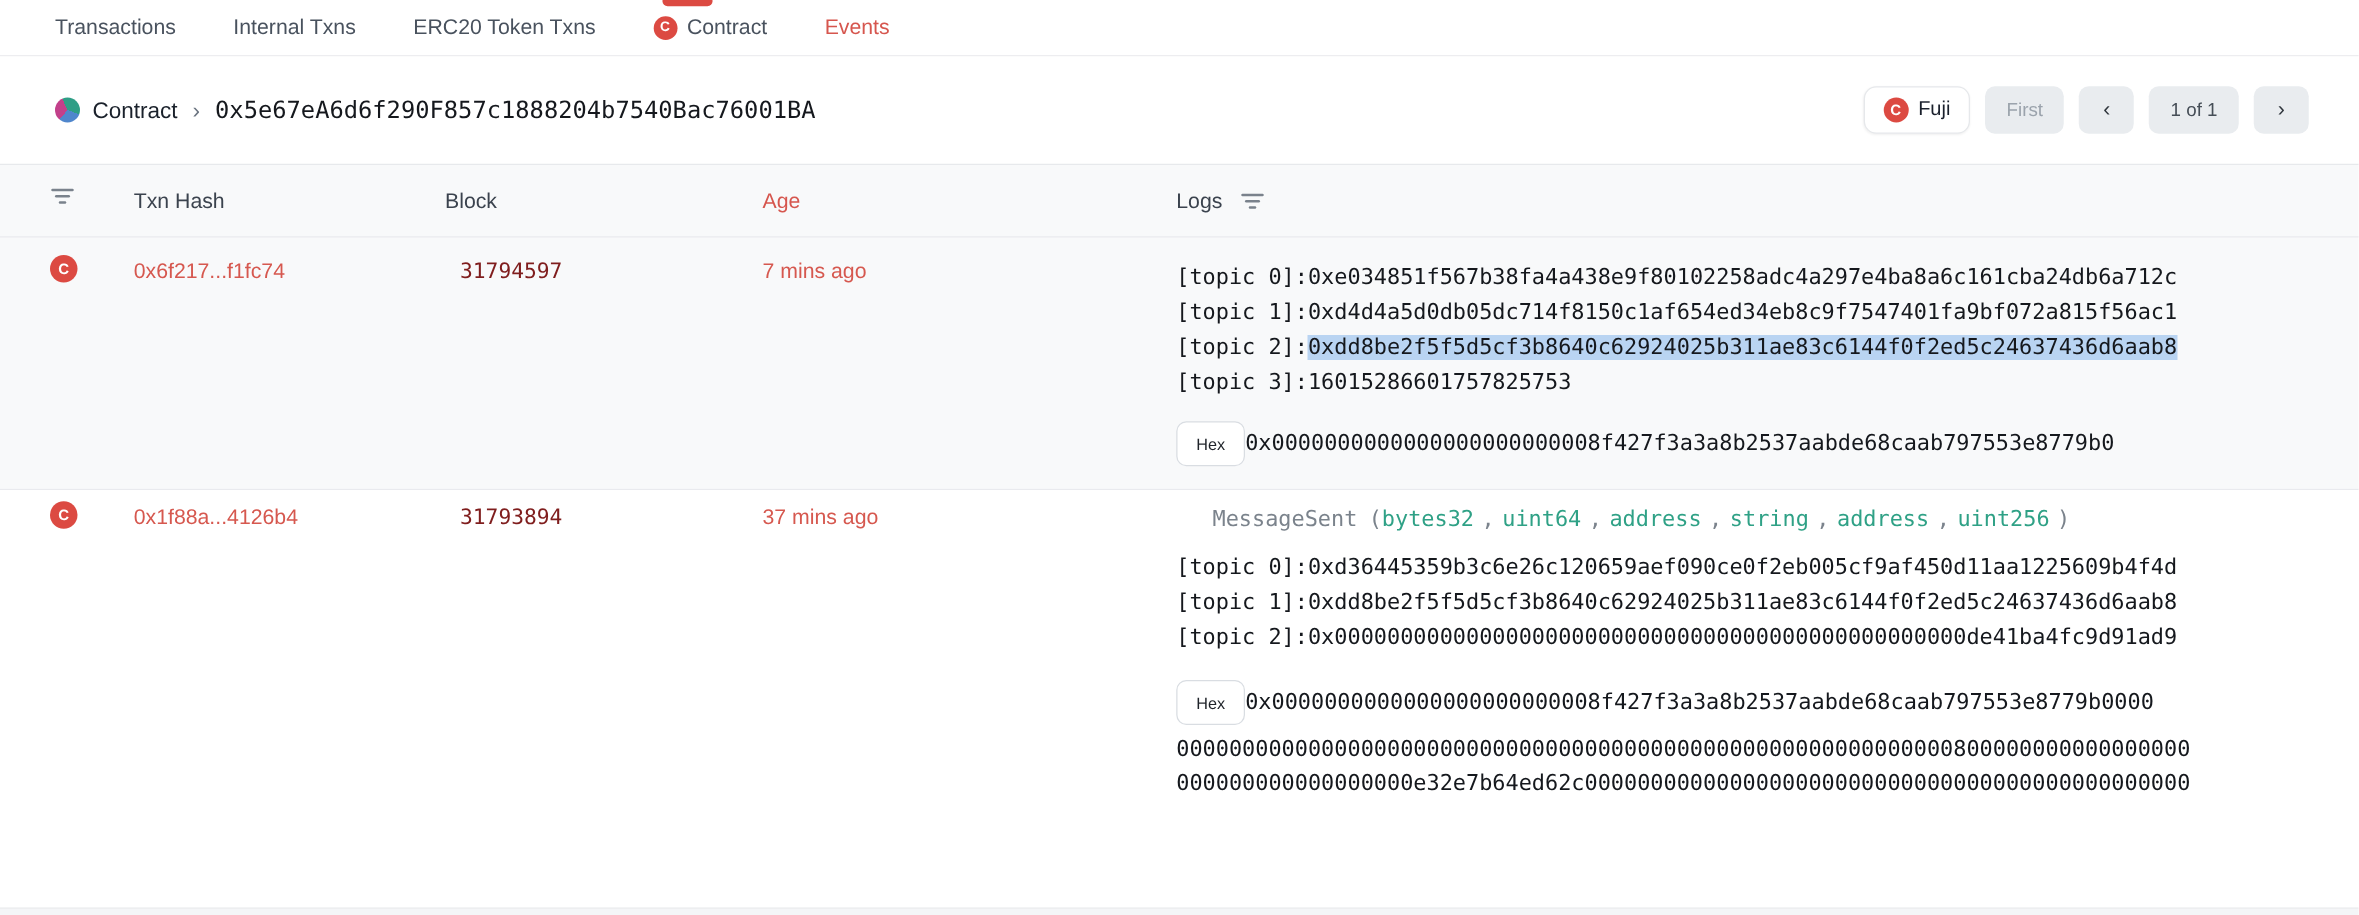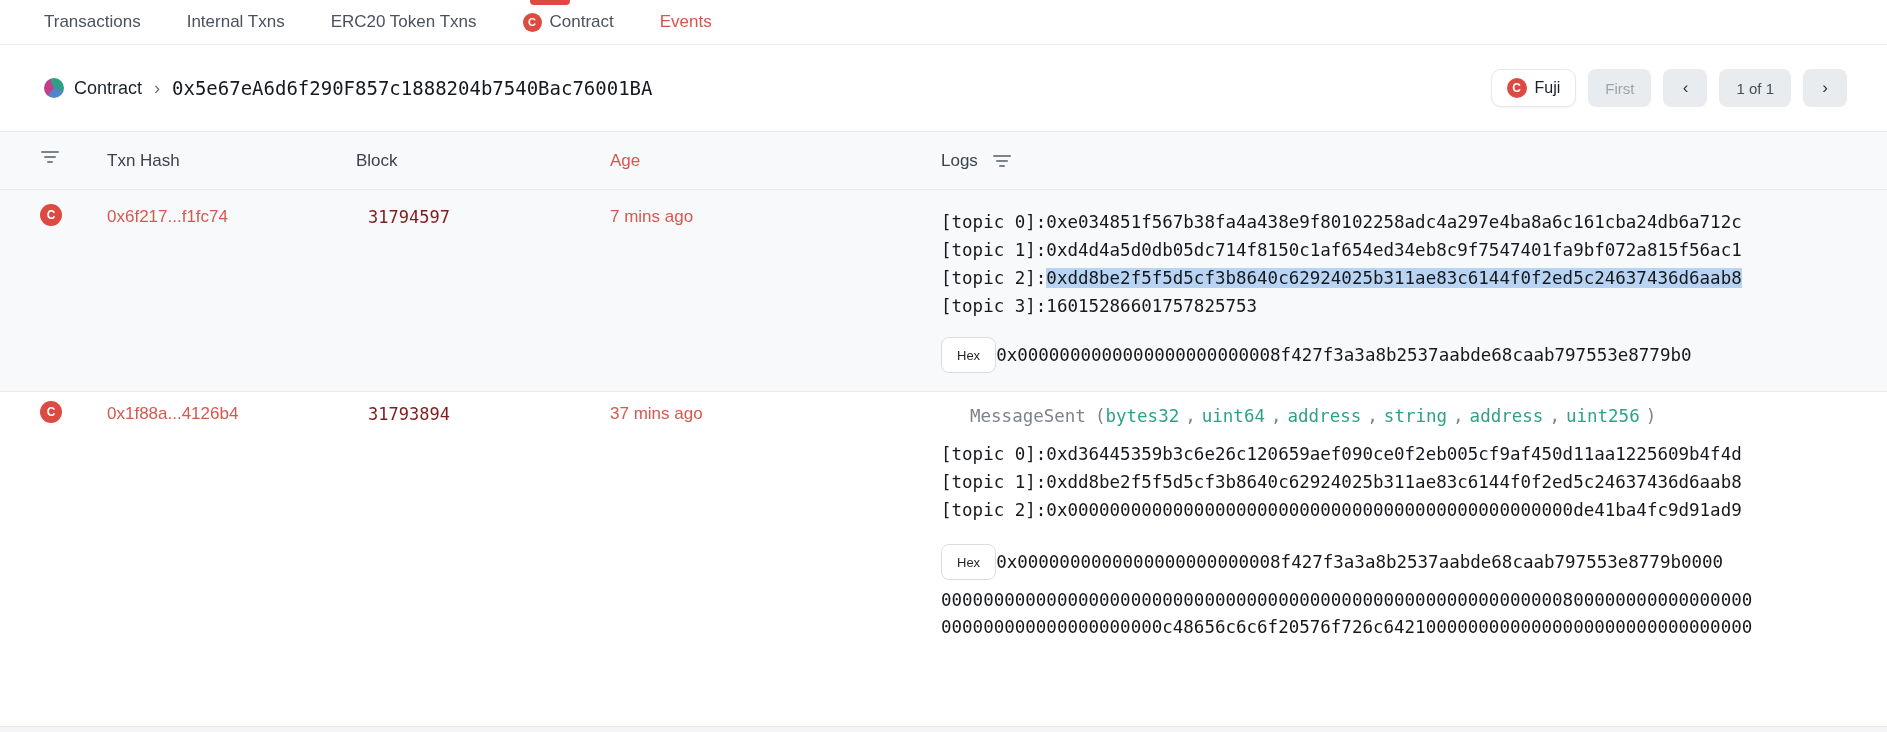--- a/index.html
+++ b/index.html
@@ -198,18 +198,18 @@
       <div class="topic-line"><span class="t-label">[topic 0]:</span><span class="t-val">0xd36445359b3c6e26c120659aef090ce0f2eb005cf9af450d11aa1225609b4f4d</span></div>
       <div class="topic-line"><span class="t-label">[topic 1]:</span><span class="t-val">0xdd8be2f5f5d5cf3b8640c62924025b311ae83c6144f0f2ed5c24637436d6aab8</span></div>
       <div class="topic-line"><span class="t-label">[topic 2]:</span><span class="t-val">0x000000000000000000000000000000000000000000000000de41ba4fc9d91ad9</span></div>
     </div>
     <div class="hex-row">
       <button class="hex-btn">Hex</button>
       <span class="hex-data mono">0x0000000000000000000000008f427f3a3a8b2537aabde68caab797553e8779b0000</span>
     </div>
     <div class="data-block mono">
       <div class="data-line">00000000000000000000000000000000000000000000000000000000000800000000000000000</div>
-      <div class="data-line">000000000000000000000c48656c6c6f20576f726c64210000000000000000000000000000000</div>
+      <div class="data-line">000000000000000000e32e7b64ed62c0000000000000000000000000000000000000000000000</div>
     </div>
   </div>
 </div>
 
 <div class="footer-strip"></div>
 
 </body></html>

